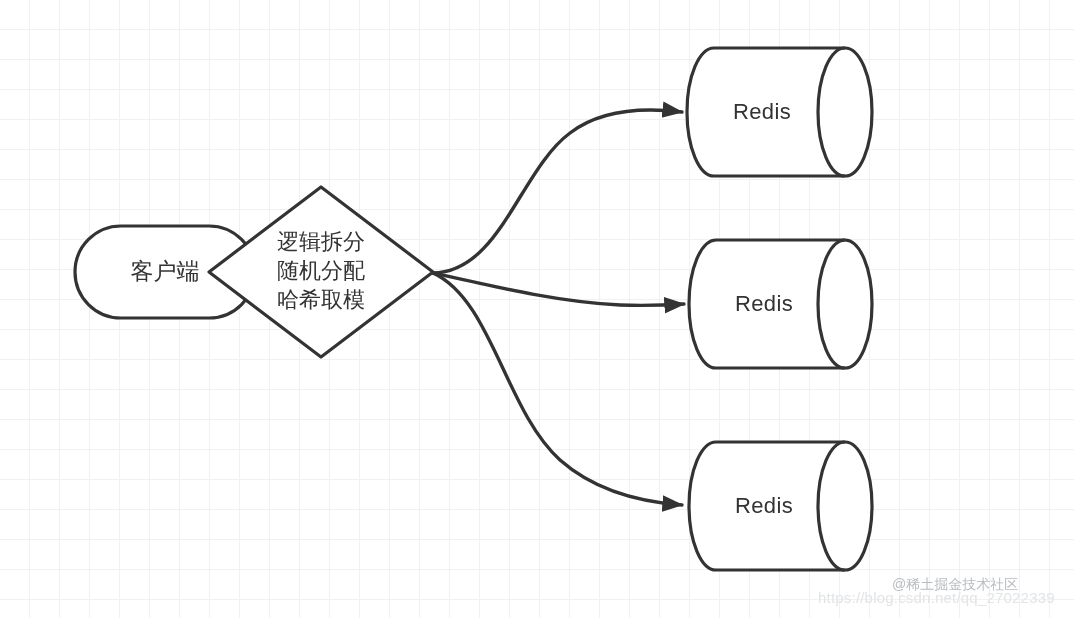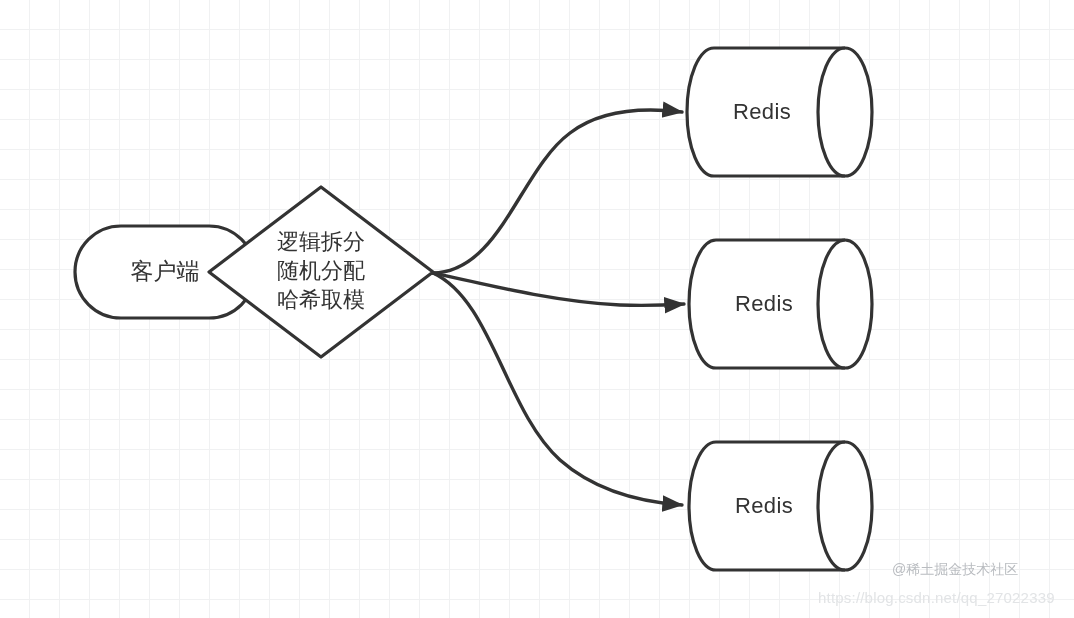--- a/index.html
+++ b/index.html
@@ -57,21 +57,21 @@
   .label-cjk-small { font-size: 22px; }
 
   .watermark {
     position: absolute;
     pointer-events: none;
     user-select: none;
     white-space: nowrap;
   }
   #watermark-brand {
     left: 892px;
-    top: 561px;
+    top: 576px;
     font-size: 14px;
     color: #b9bcc0;
     font-family: "Liberation Sans", "DejaVu Sans", sans-serif;
     text-align: right;
   }
   #watermark-url {
     left: 818px;
     top: 589px;
     font-size: 15px;
     color: #e2e4e6;

